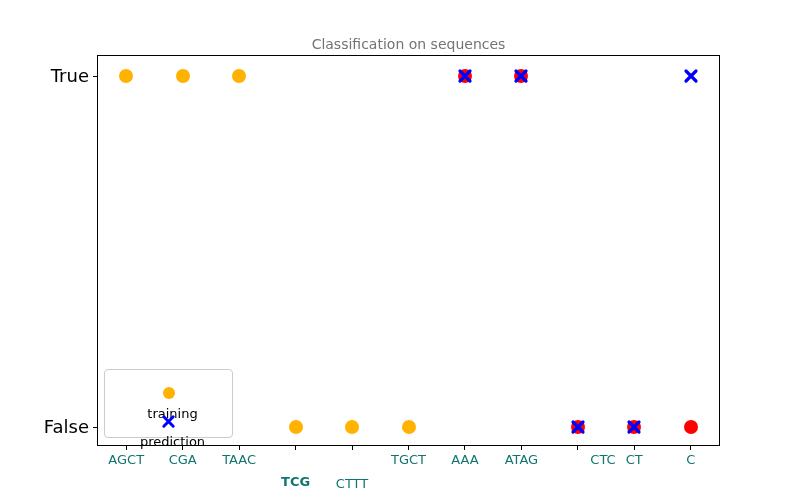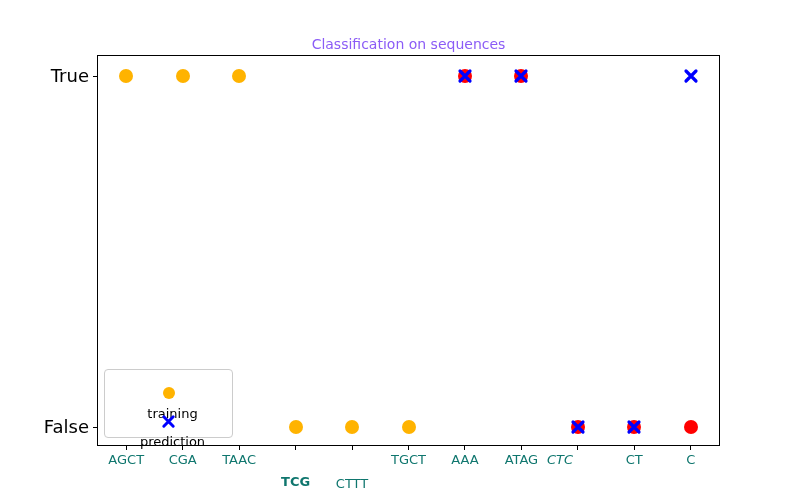--- a/index.html
+++ b/index.html
@@ -3,21 +3,21 @@
 <meta charset="utf-8">
 <style>
   html,body{margin:0;padding:0;background:#fff;}
   .fig{
     position:relative;width:800px;height:500px;background:#ffffff;
     font-family:"DejaVu Sans","Liberation Sans",sans-serif;color:#000;
     overflow:hidden;
   }
   .title{
     position:absolute;left:97px;top:36px;width:623px;text-align:center;
-    font-size:14px;color:#8b5cf6;
+    font-size:14px;color:#737373;
   }
   .plot{
     position:absolute;left:97px;top:55px;width:623px;height:391px;
     border:1px solid #000;box-sizing:border-box;background:#fff;
   }
   .ytick-label{
     position:absolute;left:0;width:89px;text-align:right;font-size:18px;
     line-height:16px;color:#000;
   }
   .ytick-true{top:68px;}
@@ -67,21 +67,21 @@
       <div class="xtick-label" style="left: 197.591px; top: 418px; font-weight: bold;">TCG</div>
       <div class="xtick" style="left: 253.545px; top: 390px;"></div>
       <div class="xtick-label" style="left: 254.045px; top: 396px; margin-top: 24px;">CTTT</div>
       <div class="xtick" style="left: 310px; top: 390px;"></div>
       <div class="xtick-label" style="left: 310.5px; top: 396px; text-align: right;">TGCT</div>
       <div class="xtick" style="left: 366.455px; top: 390px;"></div>
       <div class="xtick-label" style="left: 366.955px; top: 396px;">AAA</div>
       <div class="xtick" style="left: 422.909px; top: 390px;"></div>
       <div class="xtick-label" style="left: 423.409px; top: 396px;">ATAG</div>
       <div class="xtick" style="left: 479.364px; top: 390px;"></div>
-      <div class="xtick-label" style="left: 462px; top: 396px; font-style: italic;">CTC</div>
+      <div class="xtick-label" style="left: 505px; top: 396px;">CTC</div>
       <div class="xtick" style="left: 535.818px; top: 390px;"></div>
       <div class="xtick-label" style="left: 536.318px; top: 396px;">CT</div>
       <div class="xtick" style="left: 592.273px; top: 390px;"></div>
       <div class="xtick-label" style="left: 592.773px; top: 396px;">C</div>
       <div class="pt" style="left: 21.2273px; top: 13px; width: 14px; height: 14px; border-radius: 50%; background: rgb(255, 179, 0);"></div>
       <div class="pt" style="left: 77.6818px; top: 13px; width: 14px; height: 14px; border-radius: 50%; background: rgb(255, 179, 0);"></div>
       <div class="pt" style="left: 134.136px; top: 13px; width: 14px; height: 14px; border-radius: 50%; background: rgb(255, 179, 0);"></div>
       <div class="pt" style="left: 190.591px; top: 364px; width: 14px; height: 14px; border-radius: 50%; background: rgb(255, 179, 0);"></div>
       <div class="pt" style="left: 247.045px; top: 364px; width: 14px; height: 14px; border-radius: 50%; background: rgb(255, 179, 0);"></div>
       <div class="pt" style="left: 303.5px; top: 364px; width: 14px; height: 14px; border-radius: 50%; background: rgb(255, 179, 0);"></div>

